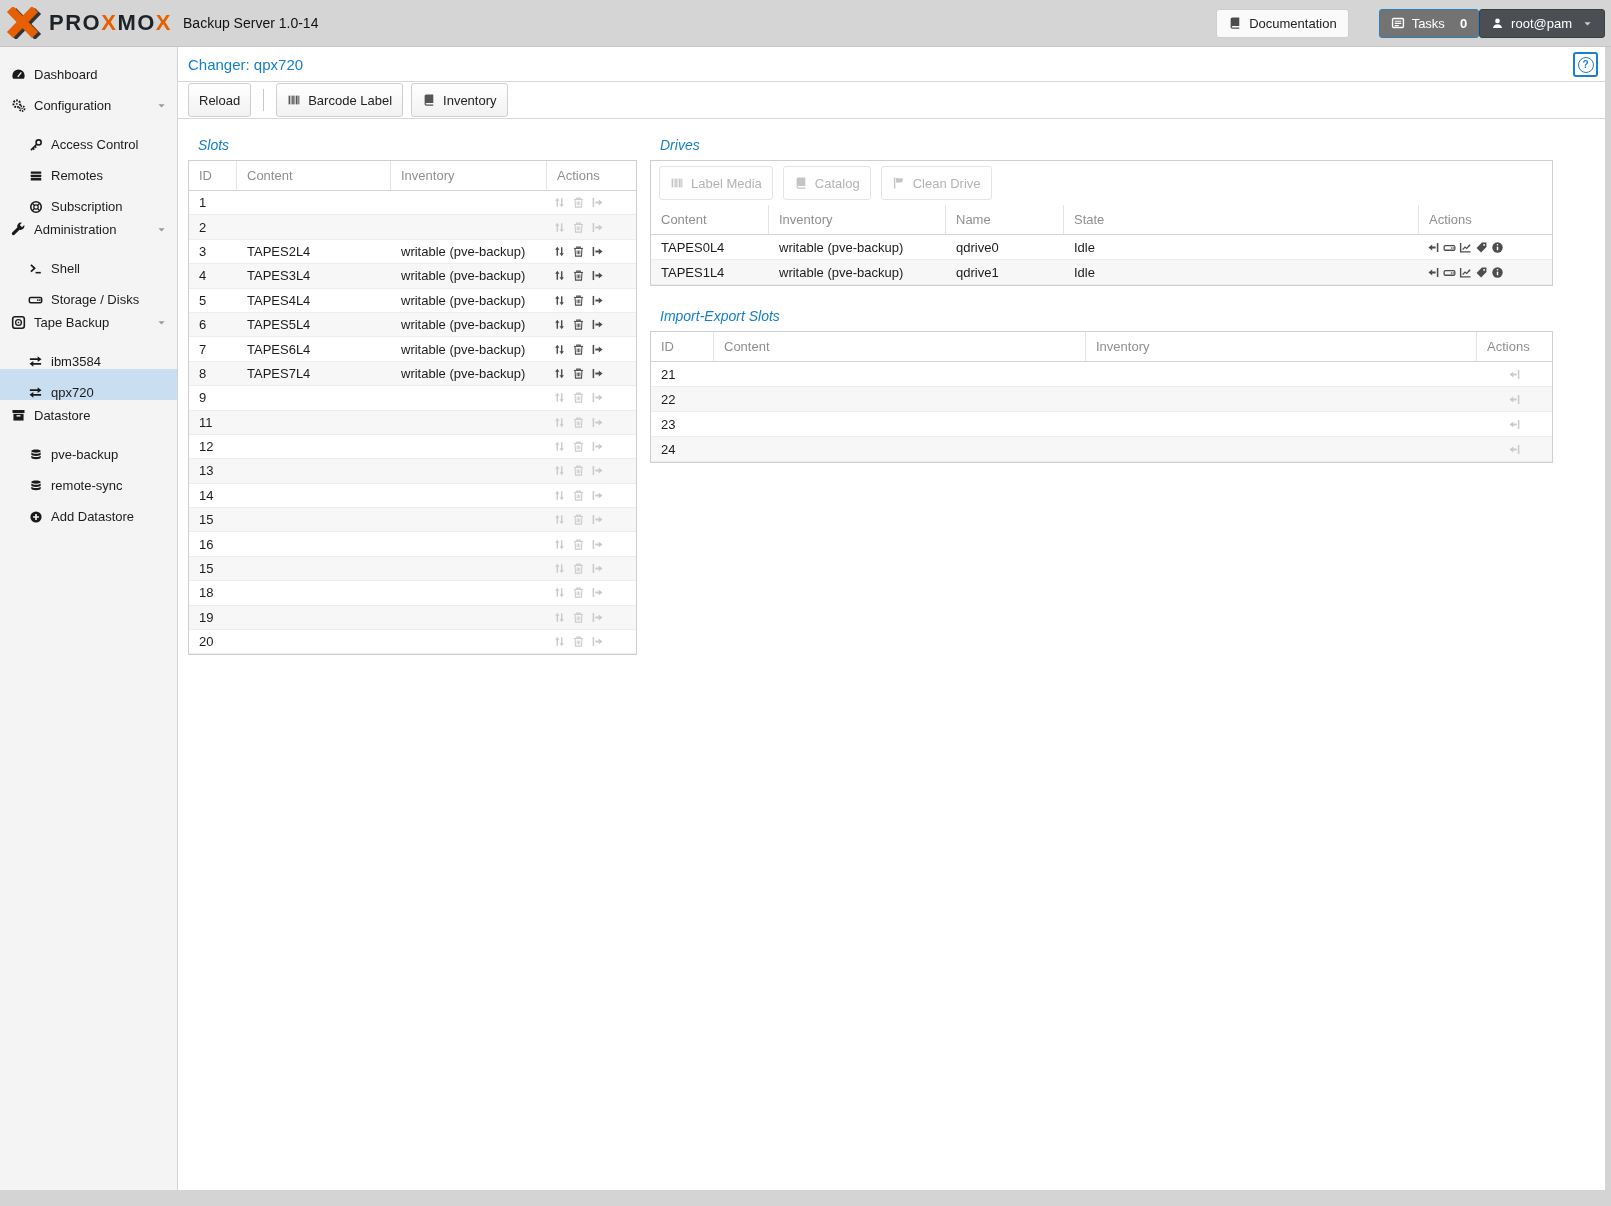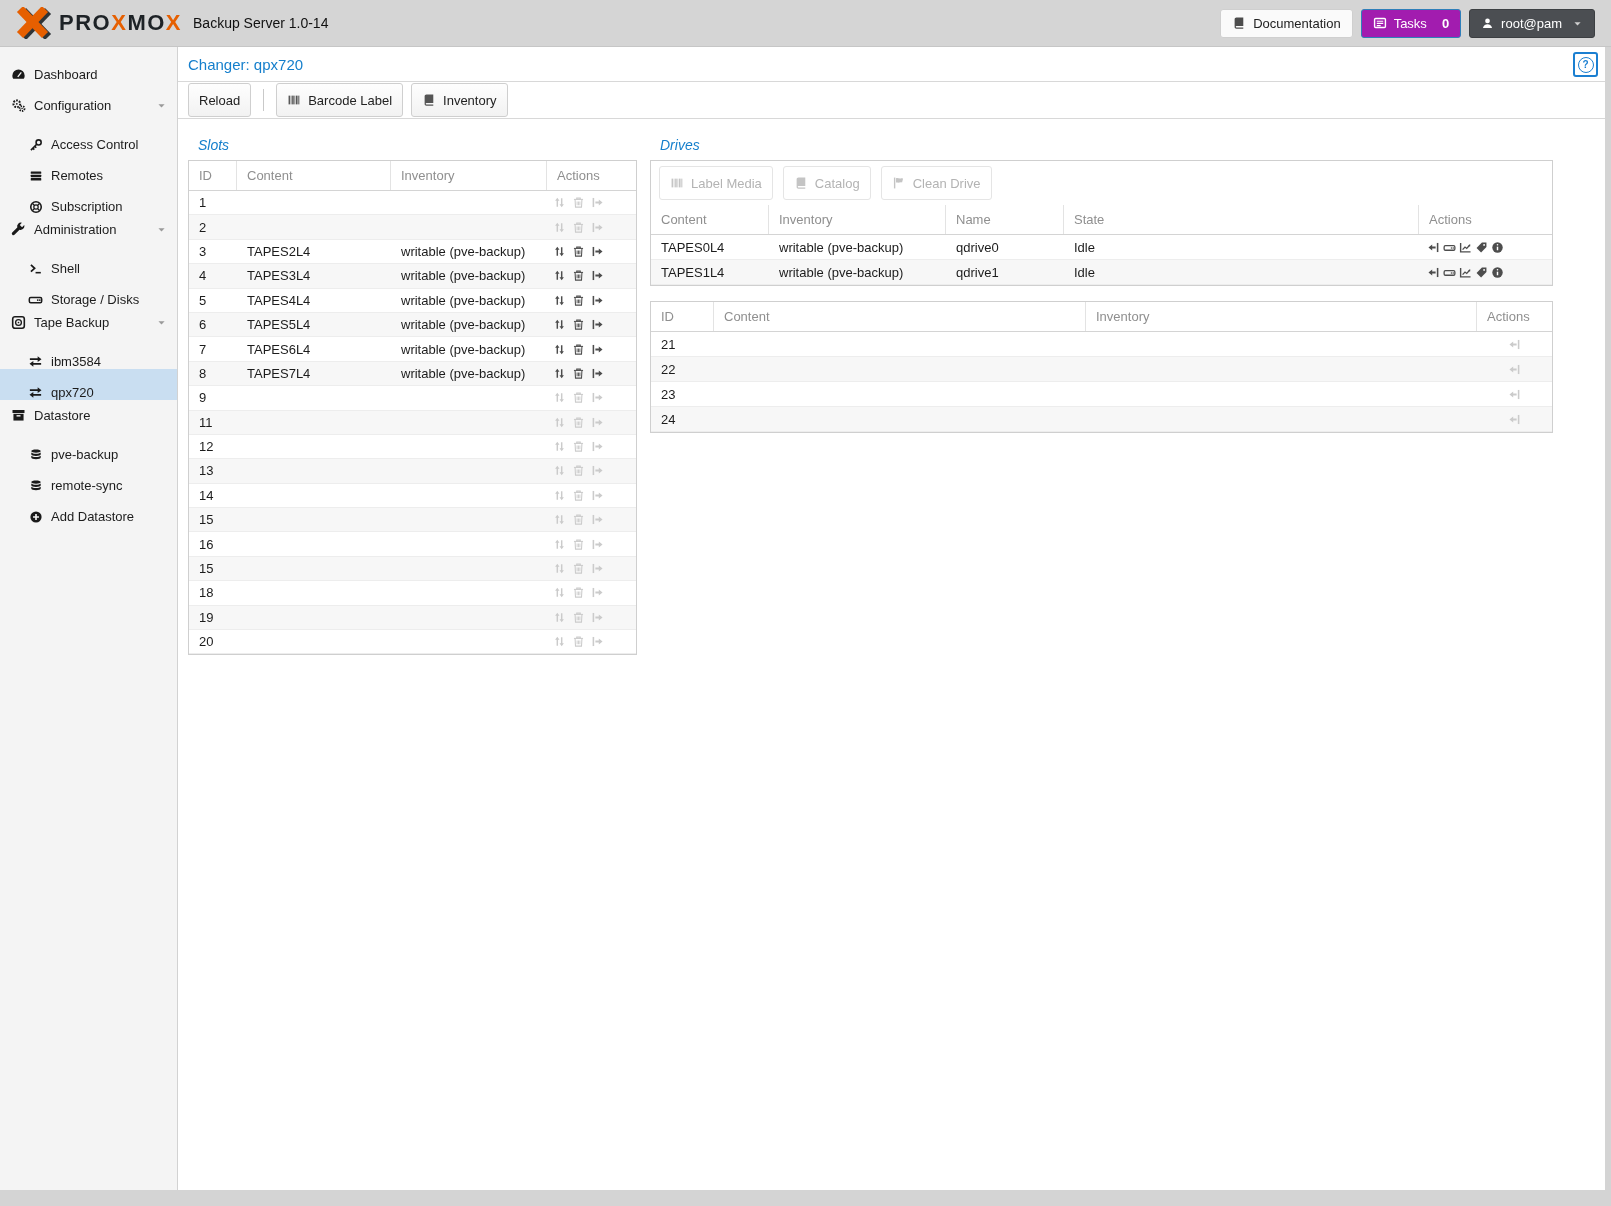--- a/index.html
+++ b/index.html
@@ -1,30 +1,30 @@
 <!DOCTYPE html>
 <html><head>
 <meta charset="utf-8">
 <style>
   * { margin:0; padding:0; box-sizing:border-box; }
   html,body { width:1611px; height:1206px; }
   body { background:#d4d4d4; font-family:"Liberation Sans","DejaVu Sans",sans-serif; font-size:13px; color:#1c1c1c; overflow:hidden; }
   svg { display:block; }
 
   
-  .topbar { height:47px; display:flex; align-items:center; padding:0 16px; background:#d5d5d5; border-bottom:1px solid #c6c6c6; }
+  .topbar { height:47px; display:flex; align-items:center; padding:0 6px; background:#d5d5d5; border-bottom:1px solid #c6c6c6; }
   .logo { display:flex; align-items:center; gap:7px; }
   .brand { font-weight:bold; font-size:22px; letter-spacing:1.5px; color:#1d2226; }
   .brand .accent { color:#e65f00; }
   .product { margin-left:11px; font-size:14px; color:#111; }
-  .topbar-right { margin-left:auto; display:flex; gap:8px; align-items:center; }
+  .topbar-right { margin-left:auto; display:flex; gap:0; align-items:center; }
   .tbtn { display:inline-flex; align-items:center; gap:7px; height:29px; padding:0 11px; border-radius:3px; font-size:13px; border:1px solid transparent; cursor:pointer; font-family:inherit; }
   .tbtn-light { background:#fafafa; border-color:#cfcfcf; color:#222; }
   .tbtn-light svg { color:#4c4c4c; }
-  .tbtn-blue { background:#a21caf; border-color:#2f80ba; color:#fff; }
+  .tbtn-blue { background:#737373; border-color:#2f80ba; color:#fff;margin-left:30px; }
   .tbtn-blue .count { margin-left:8px; font-weight:bold; }
   .tbtn-dark { background:#4b4e52; border-color:#3c3f42; color:#fff; }
   .tbtn-dark .caret { margin-left:3px; color:#cfcfcf; }
 
   
   .main-row { display:flex; width:1605px; height:1143px; }
   .sidebar { width:178px; background:#f4f4f4; border-right:1px solid #d2d2d2; padding-top:12px; flex:none; }
   .content { flex:1; background:#fff; display:flex; flex-direction:column; }
 
   
@@ -976,20 +976,21 @@
                         <circle cx="8" cy="4.6" r="1" fill="#fff"></circle>
                       </svg>
                     </span>
                   </div>
                 </div>
               </div>
           </div>
         </div>
 
         <div class="ie">
+          <div class="panel-title">Import-Export Slots</div>
           <div class="panel-box">
             <div class="grid-header">
               <div class="gh w-ieid">ID</div>
               <div class="gh w-iecontent">Content</div>
               <div class="gh w-ieinv">Inventory</div>
               <div class="gh" style="flex:1">Actions</div>
             </div>
             <div class="grid-body">
 
             <div class="grid-row row-disabled">

